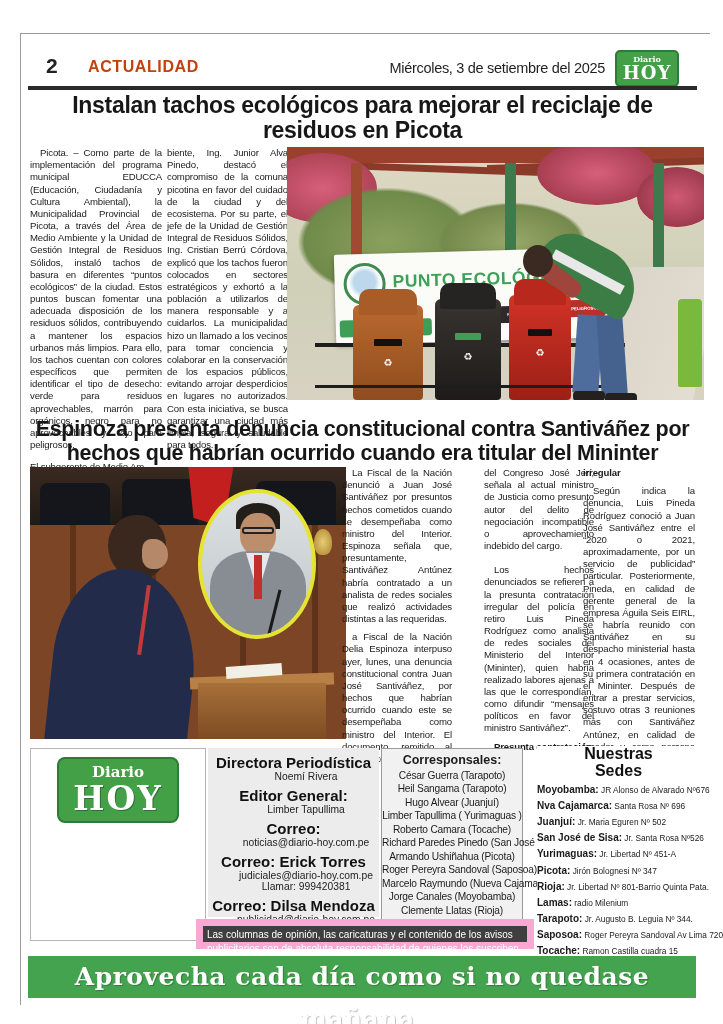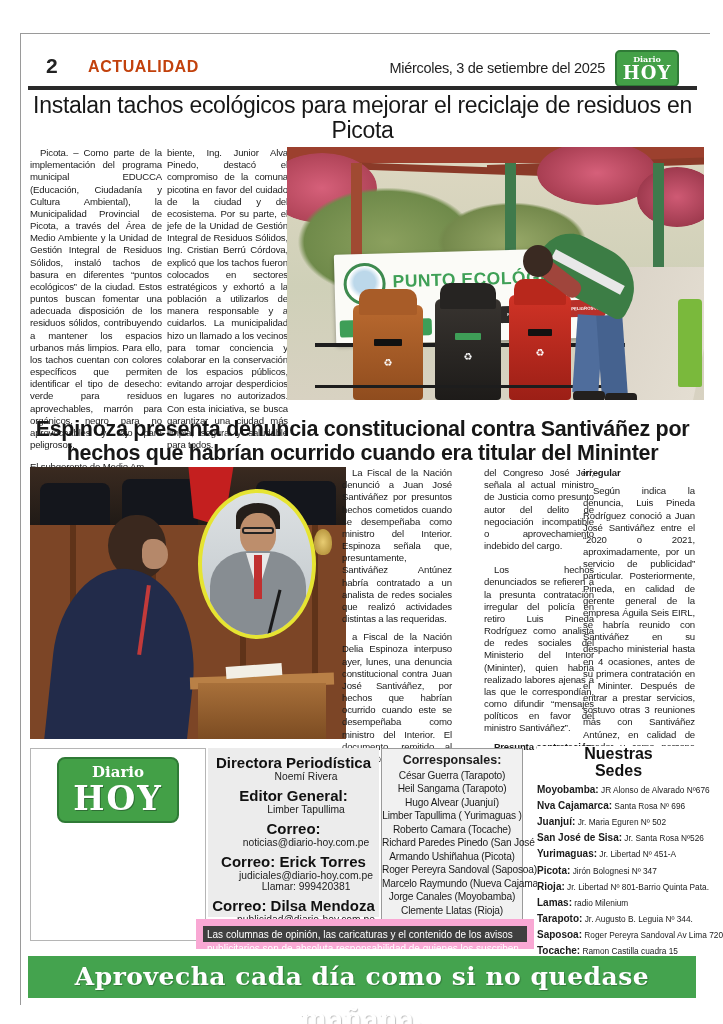--- a/index.html
+++ b/index.html
@@ -16,21 +16,21 @@
   .pagenum { position:absolute; left:18px; top:4px; font-size:21px; font-weight:bold; color:#222; }
   .section { position:absolute; left:60px; top:8px; font-size:16px; font-weight:bold; letter-spacing:0.6px; color:#c2410c; }
   .date { position:absolute; right:92px; top:10px; font-size:14.5px; color:#1f1f1f; letter-spacing:-0.3px; }
   .logo-sm { position:absolute; right:18px; top:0px; width:64px; height:37px; background:#43a047;
     border:2px solid #2f7a36; border-radius:5px; text-align:center; font-family:"DejaVu Serif", serif; }
   .logo-sm .t1 { display:block; font-size:8px; font-weight:bold; color:#fff; line-height:10px; margin-top:2px; }
   .logo-sm .t2 { display:block; font-size:18px; font-weight:bold; color:#fff; line-height:18px; letter-spacing:1px; }
   .header-rule { left:28px; top:86px; width:669px; height:4px; border-top:3px solid #2a2a2a; border-bottom:1px solid #2a2a2a; }
 
   
-  .a1-title { left:30px; top:93px; width:665px; text-align:center; font-size:23px; font-weight:normal;
+  .a1-title { left:30px; top:93px; width:665px; text-align:center; font-size:23px; font-weight:bold;
     line-height:1.1; color:#171717; letter-spacing:-0.3px; }
   .a2-title { left:30px; top:417px; width:665px; text-align:center; font-size:21.5px; font-weight:bold;
     line-height:1.12; color:#171717; letter-spacing:-0.3px; }
 
   
   .col { position:absolute; font-size:9.6px; line-height:1.27; text-align:justify;
     color:#1b1b1b; letter-spacing:-0.15px; }
   .col p { text-indent:10px; margin-bottom:6px; }
   .col p.noindent { text-indent:0; }
   .subhead { font-weight:bold; text-indent:10px; }

